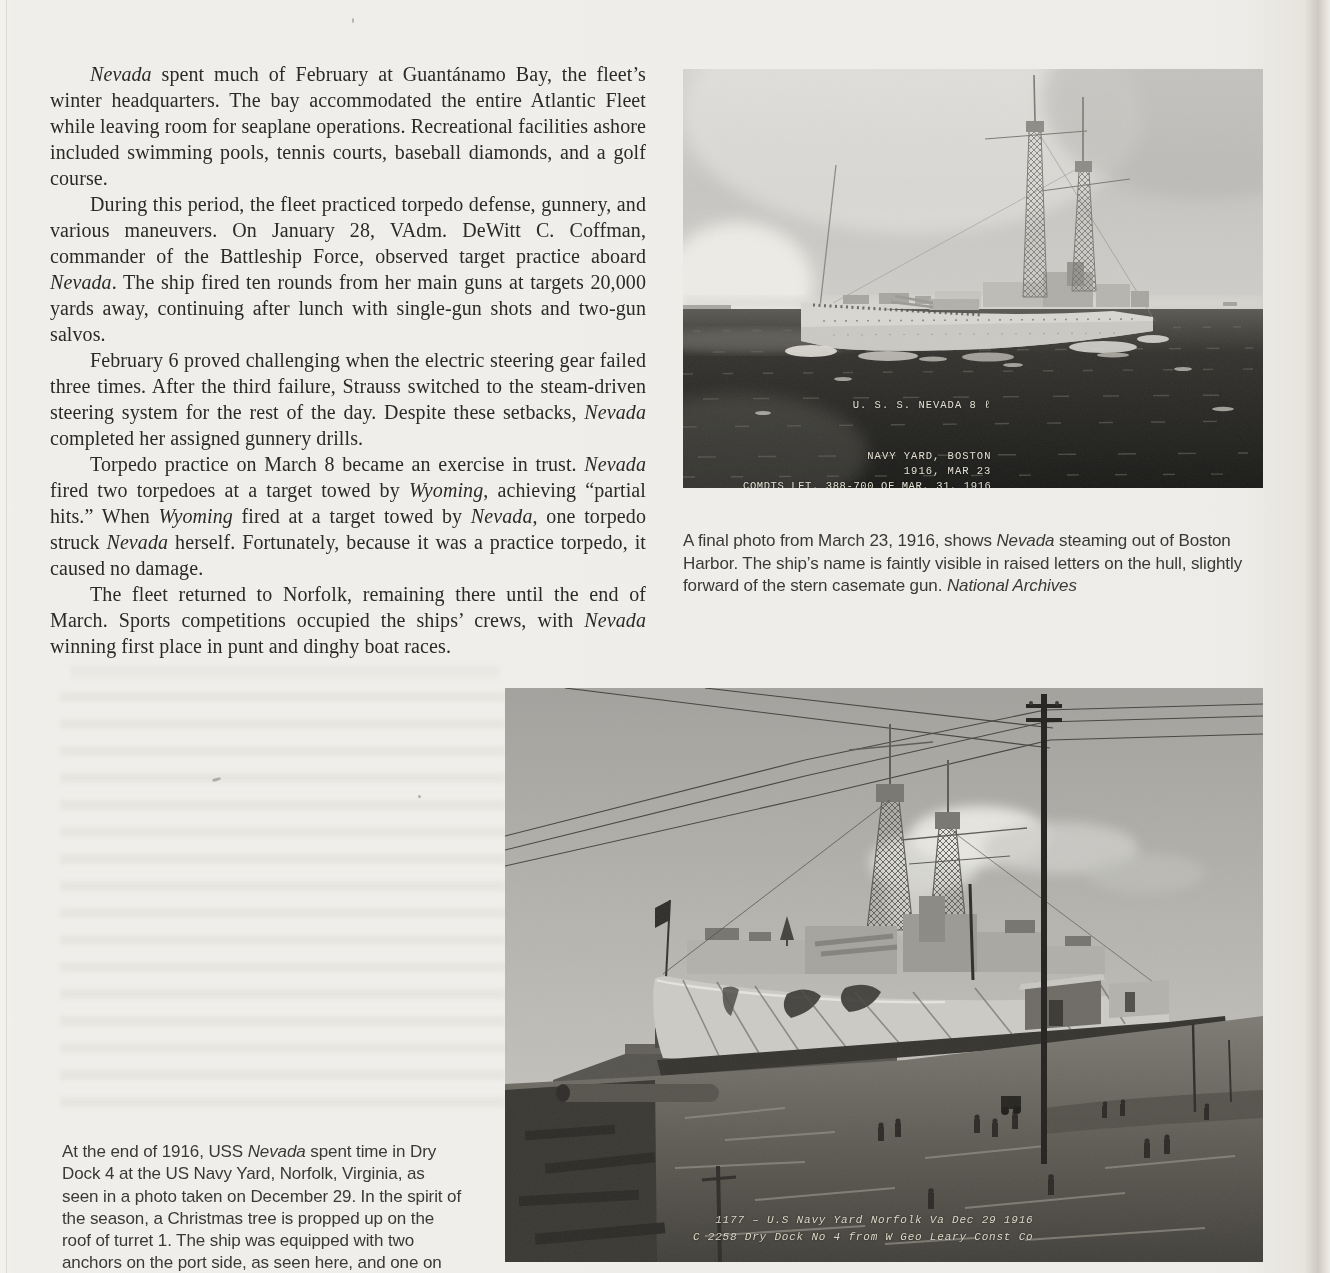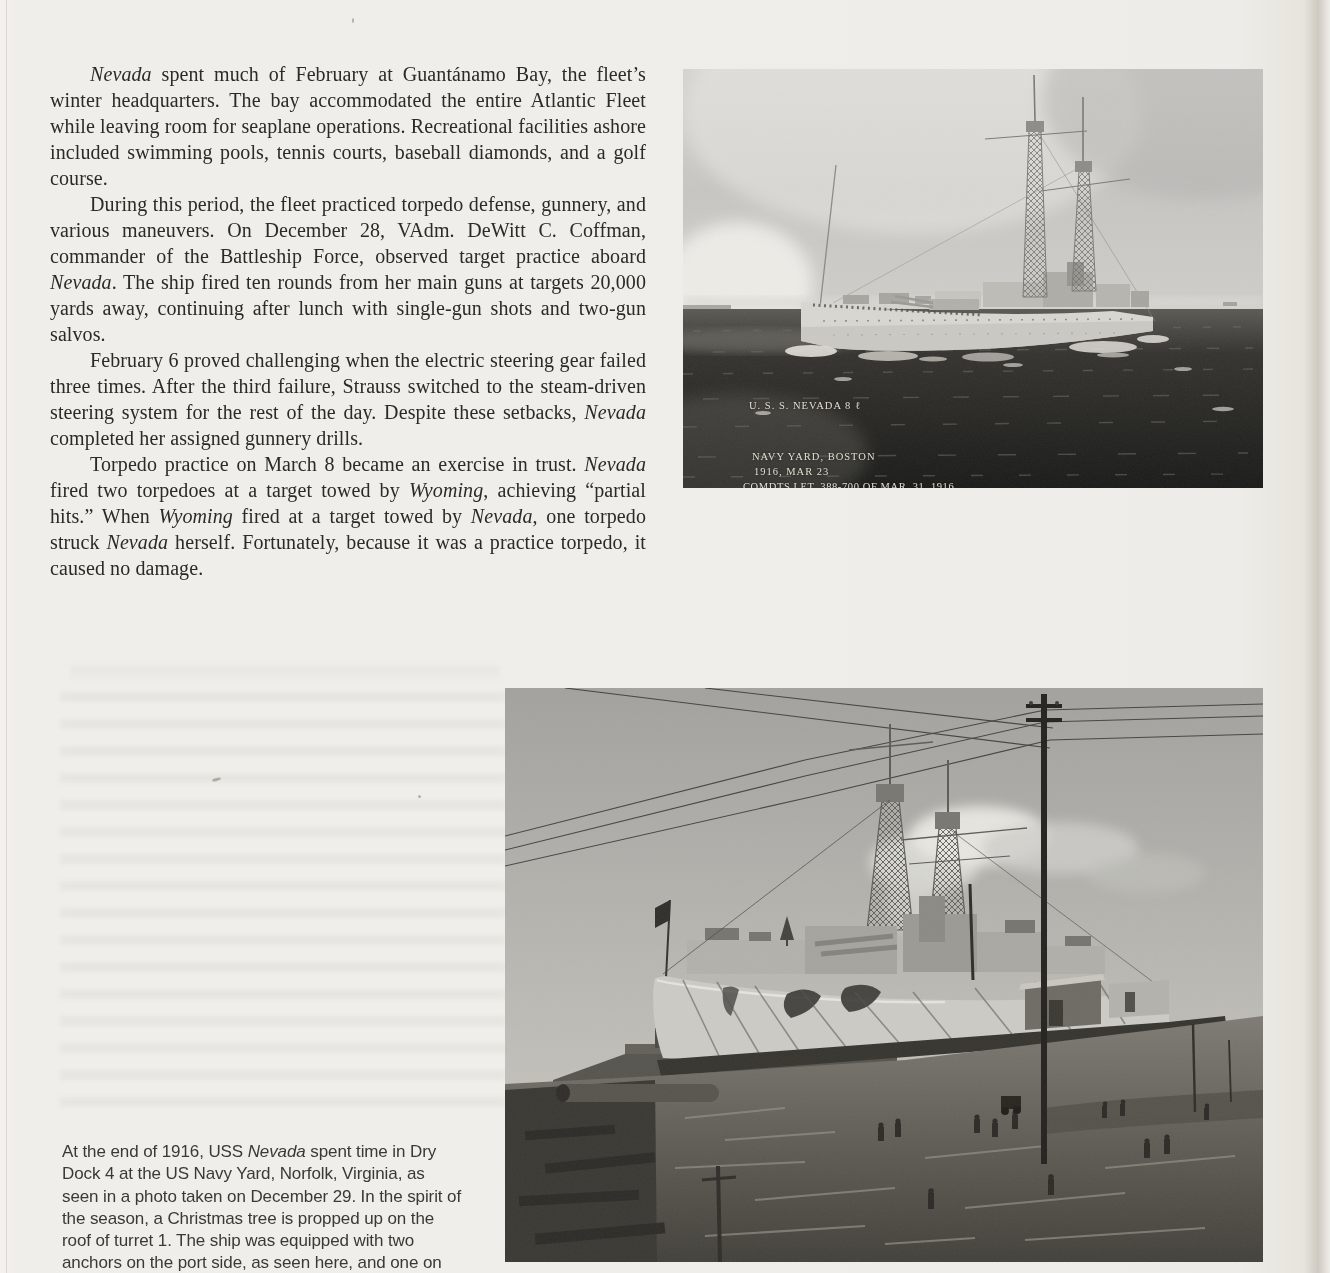--- a/index.html
+++ b/index.html
@@ -20,21 +20,21 @@
   .photo{position:absolute;overflow:hidden;background:#777;}
   .photo-top{left:683px;top:69px;width:580px;height:419px;}
   .photo-bottom{left:505px;top:688px;width:758px;height:574px;}
   .photo svg{display:block;width:100%;height:100%;}
   
   .caption{position:absolute;font-family:"Liberation Sans",sans-serif;color:#3a3936;letter-spacing:-.1px;}
   .caption em{font-style:italic;}
   .caption-top{left:683px;top:513px;width:574px;font-size:17px;line-height:22.5px;}
   .caption-bottom{left:62px;top:1124px;width:402px;font-size:17px;line-height:22.3px;}
   
-  .annot{position:absolute;font-family:Liberation Serif, serif;color:#e4e0d2;text-shadow:0 0 2px rgba(0,0,0,.55);white-space:nowrap;}
+  .annot{position:absolute;font-family:Liberation Mono, monospace;color:#e4e0d2;text-shadow:0 0 2px rgba(0,0,0,.55);white-space:nowrap;text-align:right;}
   .annot-top{left:66px;top:329px;font-size:10.5px;line-height:15px;letter-spacing:1px;}
   .annot-top .annot-line:nth-child(2){margin-left:3px;margin-top:36px;}
   .annot-top .annot-line:nth-child(3){margin-left:5px;}
   .annot-top .annot-line:nth-child(4){margin-left:-6px;letter-spacing:.6px;}
   .annot-bottom{left:198px;top:524px;font-size:11px;line-height:17px;letter-spacing:.8px;font-style:italic;color:#dcd7c7;}
   .annot-bottom .annot-line:nth-child(2){margin-left:-10px;}
   
   .ghost{position:absolute;left:60px;top:692px;width:446px;height:424px;opacity:.5;filter:blur(2px);
     background:repeating-linear-gradient(180deg,rgba(158,154,143,.20) 0 10px,rgba(158,154,143,0) 10px 27px);}
   .ghost2{position:absolute;left:70px;top:666px;width:430px;height:18px;opacity:.35;filter:blur(2px);
@@ -42,23 +42,24 @@
   .speck{position:absolute;background:rgba(120,115,105,.5);border-radius:50%;}
 </style>
 </head>
 <body>
 
 <div class="page">
   <div class="edge-left"></div>
 
   <section id="article" class="article">
       <p><em>Nevada</em><span> spent much of February at Guantánamo Bay, the fleet’s winter headquarters. The bay accommodated the entire Atlantic Fleet while leaving room for seaplane operations. Recreational facilities ashore included swimming pools, tennis courts, baseball diamonds, and a golf course.</span></p>
-      <p><span>During this period, the fleet practiced torpedo defense, gunnery, and various maneuvers. On December 28, VAdm. DeWitt C. Coffman, commander of the Battleship Force, observed target practice aboard </span><em>Nevada</em><span>. The ship fired ten rounds from her main guns at targets 20,000 yards away, continuing after lunch with single-gun shots and two-gun salvos.</span></p>
+      <p><span>During this period, the fleet practiced torpedo defense, gunnery, and various maneuvers. On January 28, VAdm. DeWitt C. Coffman, commander of the Battleship Force, observed target practice aboard </span><em>Nevada</em><span>. The ship fired ten rounds from her main guns at targets 20,000 yards away, continuing after lunch with single-gun shots and two-gun salvos.</span></p>
       <p><span>February 6 proved challenging when the electric steering gear failed three times. After the third failure, Strauss switched to the steam-driven steering system for the rest of the day. Despite these setbacks, </span><em>Nevada</em><span> completed her assigned gunnery drills.</span></p>
       <p><span>Torpedo practice on March 8 became an exercise in trust. </span><em>Nevada</em><span> fired two torpedoes at a target towed by </span><em>Wyoming</em><span>, achieving “partial hits.” When </span><em>Wyoming</em><span> fired at a target towed by </span><em>Nevada</em><span>, one torpedo struck </span><em>Nevada</em><span> herself. Fortunately, because it was a practice torpedo, it caused no damage.</span></p>
+      <p><span>The fleet returned to Norfolk, remaining there until the end of March. Sports competitions occupied the ships’ crews, with </span><em>Nevada</em><span> winning first place in punt and dinghy boat races.</span></p>
     </section>
 
   <figure class="photo photo-top" style="margin:0">
     <svg viewBox="0 0 580 419" preserveAspectRatio="none">
       <defs>
         <linearGradient id="skyT" x1="0" y1="0" x2="0" y2="1">
           <stop offset="0" stop-color="#d6d5d2"></stop>
             <stop offset=".5" stop-color="#c7c6c3"></stop>
             <stop offset="1" stop-color="#cfceca"></stop>
         </linearGradient>
@@ -162,20 +163,21 @@
       <rect x="0" y="0" width="580" height="419" filter="url(#grainT)" opacity=".5"></rect>
     </svg>
     <div class="annot annot-top" id="annot-top">
         <div class="annot-line">U. S. S. NEVADA  8 ℓ</div>
         <div class="annot-line">NAVY YARD, BOSTON</div>
         <div class="annot-line">1916, MAR  23</div>
         <div class="annot-line">COMDTS LET.  388-700 OF  MAR, 31, 1916</div>
       </div>
   </figure>
 
+  <p class="caption caption-top" id="caption-top"><span>A final photo from March 23, 1916, shows </span><em>Nevada</em><span> steaming out of Boston Harbor. The ship’s name is faintly visible in raised letters on the hull, slightly forward of the stern casemate gun. </span><em>National Archives</em></p>
 
   <div class="ghost"></div>
   <div class="ghost2"></div>
   <div class="speck" style="left:212px;top:778px;width:9px;height:3px;transform:rotate(-15deg)"></div>
   <div class="speck" style="left:418px;top:795px;width:3px;height:3px"></div>
   <div class="speck" style="left:352px;top:18px;width:2px;height:5px"></div>
 
   <figure class="photo photo-bottom" style="margin:0">
     <svg viewBox="0 0 758 574" preserveAspectRatio="none">
       <defs>
@@ -388,18 +390,22 @@
         <g transform="translate(424,512)">
             <circle cx="2" cy="-9" r="2.8"></circle>
             <rect x="-1" y="-7" width="6" height="16"></rect>
           </g>
       </g>
       <rect x="496" y="408" width="20" height="13" fill="#26251f"></rect>
       <circle cx="500" cy="423" r="4" fill="#1e1d19"></circle>
         <circle cx="512" cy="422" r="4" fill="#1e1d19"></circle>
       <rect x="0" y="0" width="758" height="574" filter="url(#grainB)" opacity=".5"></rect>
     </svg>
+    <div class="annot annot-bottom" id="annot-bottom">
+        <div class="annot-line">1177 – U.S Navy Yard Norfolk Va   Dec 29  1916</div>
+        <div class="annot-line">C 2258  Dry Dock No 4  from  W   Geo Leary Const Co</div>
+      </div>
   </figure>
 
   <p class="caption caption-bottom" id="caption-bottom"><span>At the end of 1916, USS </span><em>Nevada</em><span> spent time in Dry Dock 4 at the US Navy Yard, Norfolk, Virginia, as seen in a photo taken on December 29. In the spirit of the season, a Christmas tree is propped up on the roof of turret 1. The ship was equipped with two anchors on the port side, as seen here, and one on the starboard side.</span></p>
 
   <div class="edge-right"></div>
 </div>
 
 </body></html>

